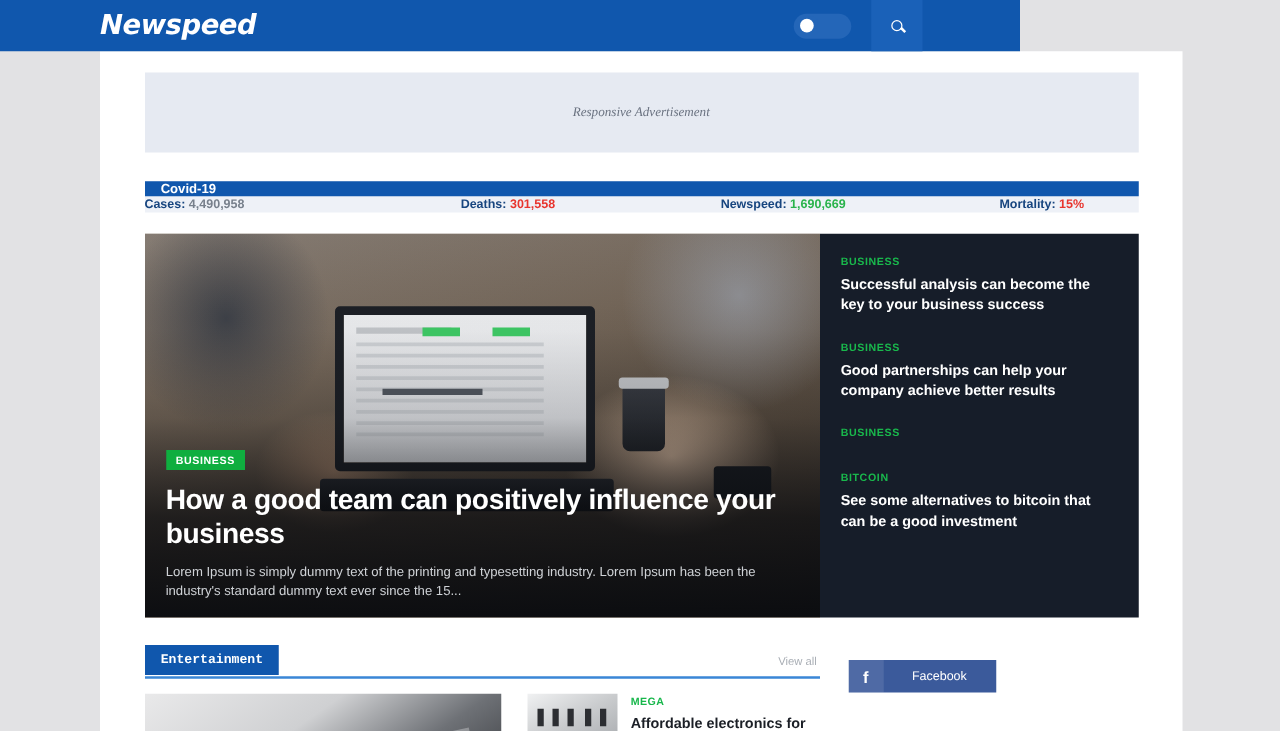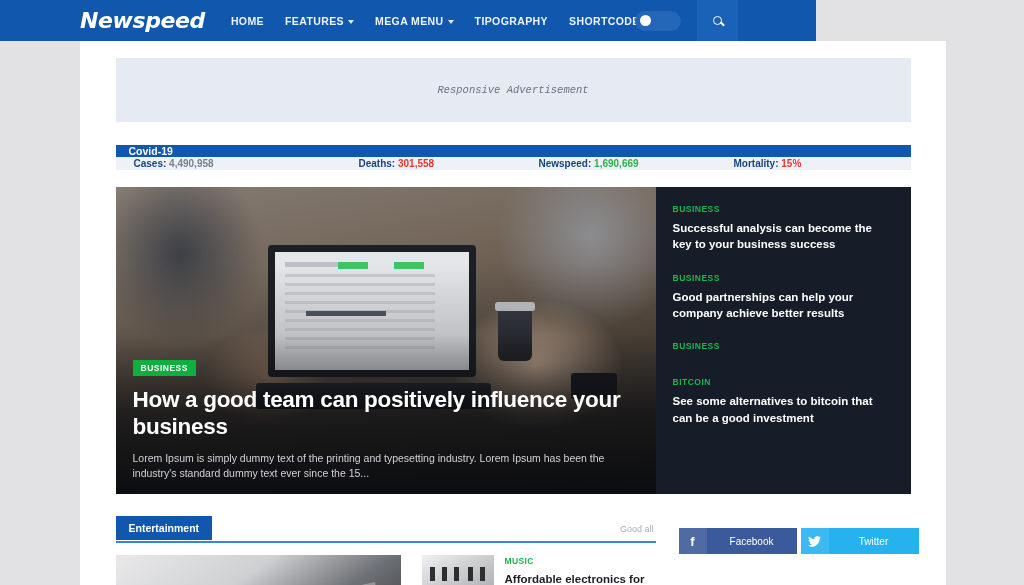--- a/index.html
+++ b/index.html
@@ -105,21 +105,21 @@
   
   .ad {
     height: 64px;
     background: #e6eaf2;
     display: flex; align-items: center; justify-content: center;
   }
   .ad-text {
     font-size: 10.5px;
     font-style: italic;
     color: #6a7280;
-    font-family: Liberation Mono, monospace;
+    font-family: Liberation Serif, serif;
   }
 
   
   .covid {
     margin-top: 23px;
     height: 25px;
     background: #eef1f7;
     display: flex; align-items: stretch; flex-direction: column;
   }
   .covid-badge {
@@ -128,21 +128,21 @@
     font-size: 10.5px;
     font-weight: bold;
     display: flex; align-items: center;
     padding: 0 13px;
     white-space: nowrap;
     cursor: pointer;
   }
   .covid-stats {
     flex: 1;
     display: flex; align-items: center;
-    padding-left: 18px;
+    gap: 28px;
   }
   .stat {
     font-size: 10px;
     font-weight: bold;
     white-space: nowrap;
   }
   .stat-label { color: #17457f; }
   .stat-val { font-weight: bold; }
   .stat:nth-child(1) { width: 225px; }
   .stat:nth-child(2) { width: 180px; }
@@ -311,20 +311,21 @@
     justify-content: space-between;
   }
   .sec-tab {
     background: #1057ad;
     color: #ffffff;
     font-size: 10.5px;
     font-weight: bold;
     padding: 6px 13px 6px 13px;
     cursor: pointer;
     white-space: nowrap;
+    font-family: Liberation Mono, monospace;
   }
   .view-all {
     color: #a9aeb5;
     font-size: 9px;
     align-self: center;
     padding-right: 2px;
     cursor: pointer;
   }
 
   
@@ -407,39 +408,20 @@
     flex: 1;
     text-align: center;
   }
 </style>
 </head>
 <body>
 
 <div class="navbar">
   <div class="nav-inner">
     <div class="brand">Newspeed</div>
-    <div class="nav-links">
-      <div class="nav-link">
-        <span>HOME</span>
-      </div>
-      <div class="nav-link">
-        <span>FEATURES</span>
-        <span class="caret"></span>
-      </div>
-      <div class="nav-link">
-        <span>MEGA MENU</span>
-        <span class="caret"></span>
-      </div>
-      <div class="nav-link">
-        <span>TIPOGRAPHY</span>
-      </div>
-      <div class="nav-link">
-        <span>SHORTCODES</span>
-      </div>
-    </div>
   </div>
   <div class="nav-right">
     <div class="dark-toggle">
       <span class="moon"></span>
     </div>
     <div class="search-btn">
       <span class="search-glyph"></span>
     </div>
   </div>
 </div>
@@ -508,54 +490,46 @@
           <div class="side-cat">BITCOIN</div>
           <div class="side-title">See some alternatives to bitcoin that can be a good investment</div>
         </div>
       </div>
     </div>
 
     <div class="sections">
       <div class="col-main">
         <div class="sec-head">
           <div class="sec-tab">Entertainment</div>
-          <div class="view-all">Good all</div>
+          <div class="view-all">View all</div>
         </div>
         <div class="cards">
           <div class="card">
             <div class="card-thumb"></div>
           </div>
           <div class="card-small">
             <div class="card-sm-thumb">
               <span class="key" style="left:8px"></span>
               <span class="key" style="left:20px"></span>
               <span class="key" style="left:32px"></span>
               <span class="key" style="left:46px"></span>
               <span class="key" style="left:58px"></span>
             </div>
             <div class="card-sm-body">
-              <div class="card-cat">MUSIC</div>
+              <div class="card-cat">MEGA</div>
               <div class="card-title">Affordable electronics for</div>
             </div>
           </div>
         </div>
       </div>
 
       <div class="col-side">
         <div class="social">
           <div class="social-btn fb">
             <span class="social-icon">f</span>
             <span class="social-label">Facebook</span>
           </div>
-          <div class="social-btn tw">
-            <span class="social-icon">
-              <svg width="13" height="11" viewBox="0 0 24 20" aria-hidden="true">
-                <path fill="#ffffff" d="M24 2.4a9.6 9.6 0 0 1-2.8.8A4.9 4.9 0 0 0 23.3.4a9.7 9.7 0 0 1-3.1 1.2A4.9 4.9 0 0 0 11.8 6a13.9 13.9 0 0 1-10-5.1 4.9 4.9 0 0 0 1.5 6.5A4.8 4.8 0 0 1 1 6.8v.1a4.9 4.9 0 0 0 3.9 4.8 4.9 4.9 0 0 1-2.2.1 4.9 4.9 0 0 0 4.6 3.4A9.9 9.9 0 0 1 0 17.3a13.9 13.9 0 0 0 7.5 2.2c9.1 0 14-7.5 14-14v-.7A9.9 9.9 0 0 0 24 2.4z"></path>
-              </svg>
-            </span>
-            <span class="social-label">Twitter</span>
-          </div>
         </div>
       </div>
     </div>
 
   </div>
 </div>
 
 </body></html>

